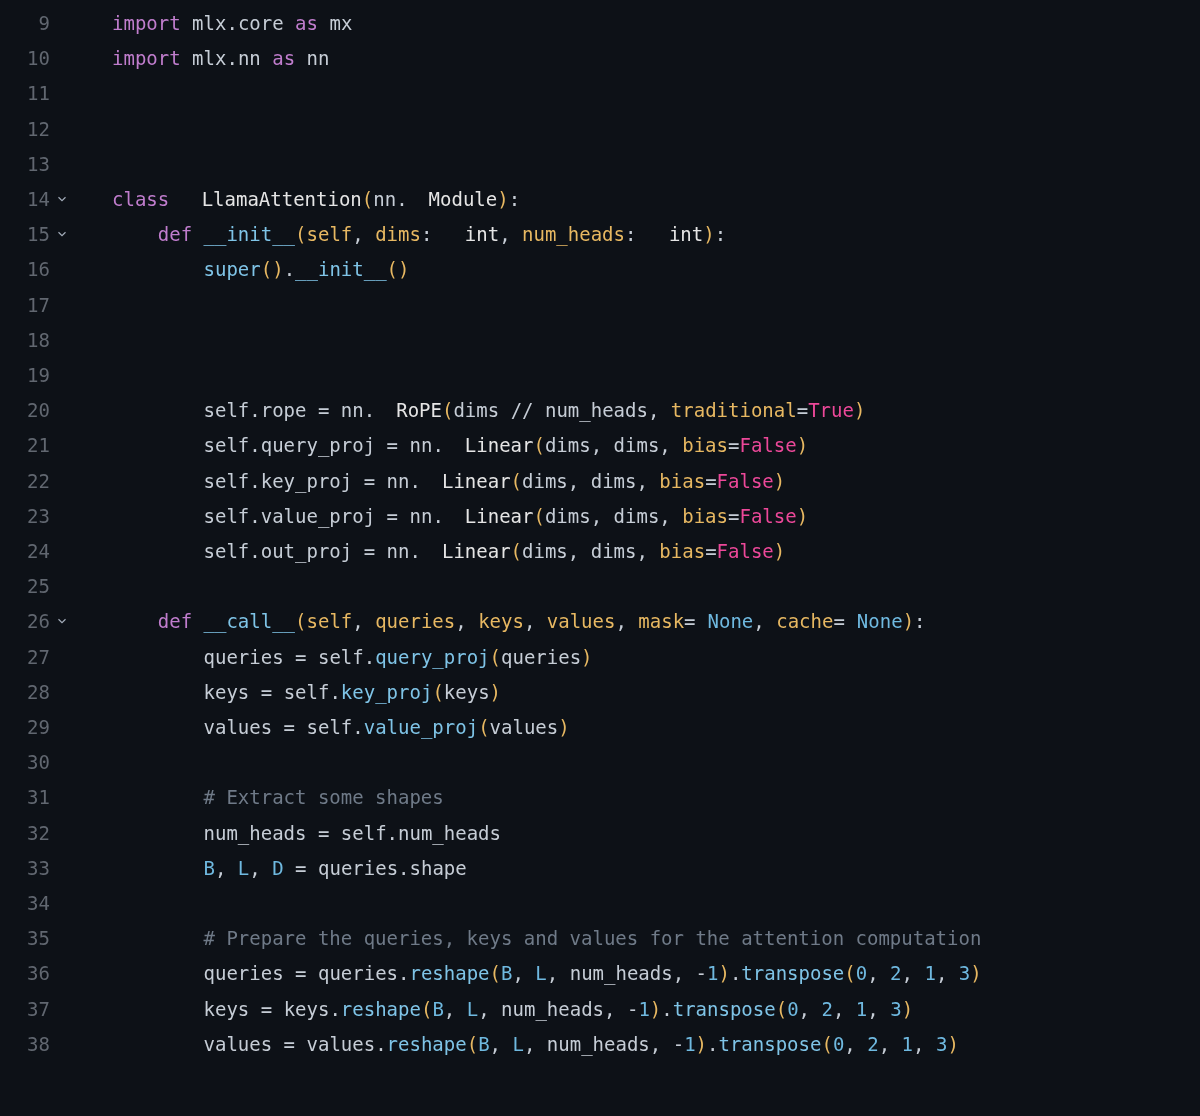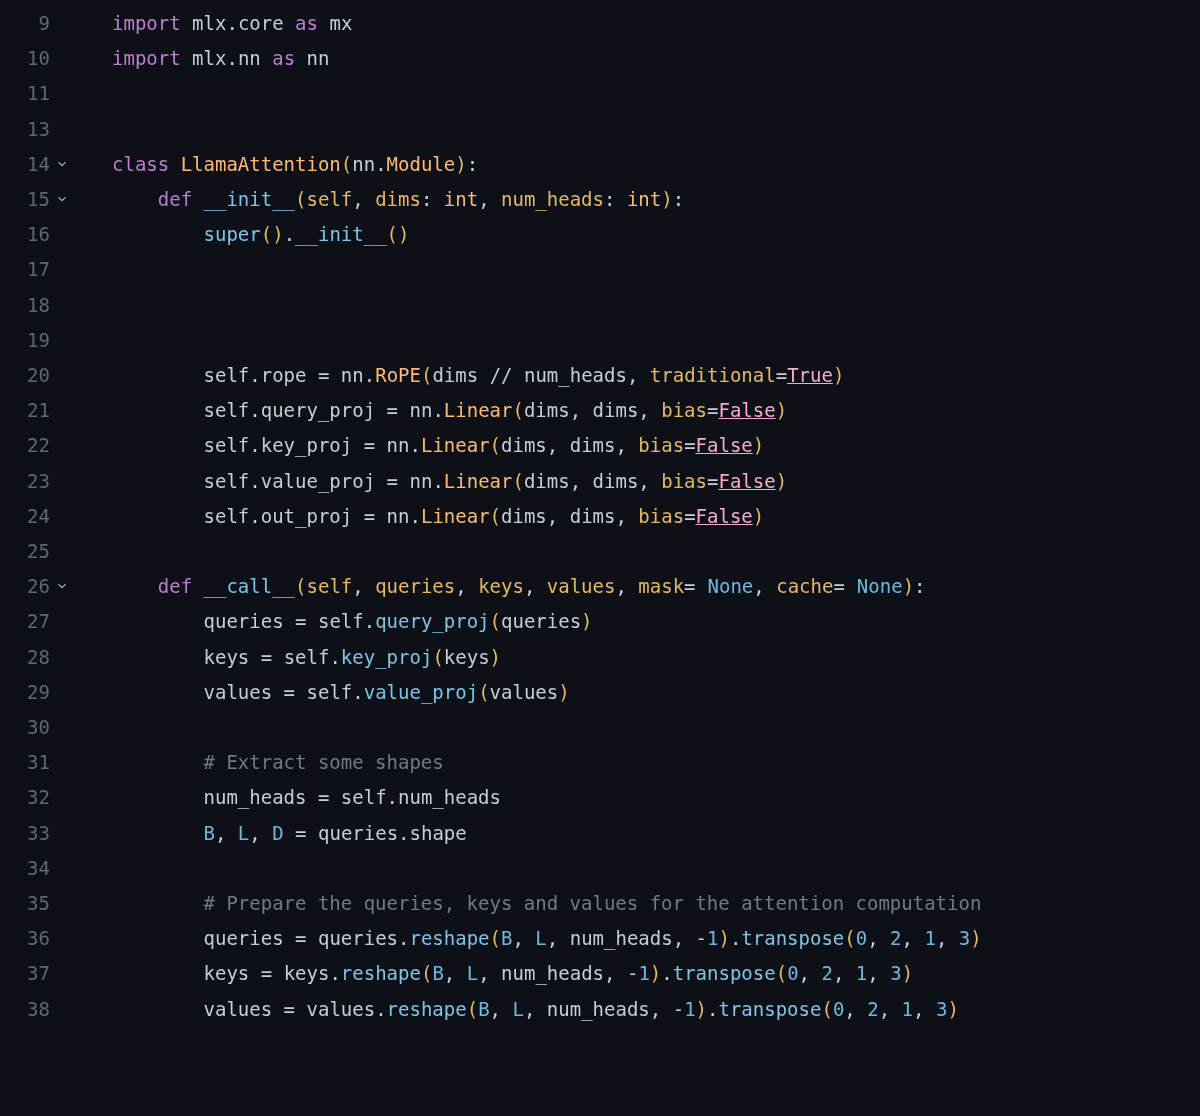--- a/index.html
+++ b/index.html
@@ -42,40 +42,41 @@
     stroke: #a3adba;
     stroke-width: 2;
     fill: none;
   }
   .code {
     padding-left: 38px;
     white-space: pre;
   }
   .kw { color: #c07dcd; }          
   .id { color: #c6cdd6; }          
-  .cls { color: #fdba74; }         
+  .cls { color: #e5e5e5; margin-left: 21px; }         
   .fn { color: #7fc4e7; }
   .op { color: #c6cdd6; }
   .num { color: #6fb9e0; }
-  .bool { color: #f9a8d4; text-decoration: underline; }
+  .bool { color: #ec4899; }
   .p  { color: #c6cdd6; }          
   .param { color: #e7b862; }
   .magic { color: #7fc4e7; }       
   .cmt { color: #6f7a88; }
   .none { color: #6fb9e0; padding-left: 12px; }
   .bcap { color: #6fb9e0; }         
   .prY { color: #e7b862; }
 </style>
 </head>
 <body>
 
 <div id="editor">
     <div class="line"><div class="lineno">9</div><div class="fold"></div><div class="code"><span class="kw">import</span><span class="p"> </span><span class="id">mlx</span><span class="p">.</span><span class="id">core</span><span class="p"> </span><span class="kw">as</span><span class="p"> </span><span class="id">mx</span></div></div>
     <div class="line"><div class="lineno">10</div><div class="fold"></div><div class="code"><span class="kw">import</span><span class="p"> </span><span class="id">mlx</span><span class="p">.</span><span class="id">nn</span><span class="p"> </span><span class="kw">as</span><span class="p"> </span><span class="id">nn</span></div></div>
     <div class="line"><div class="lineno">11</div><div class="fold"></div></div>
+    <div class="line"><div class="lineno">12</div><div class="fold"></div><div class="code"></div></div>
     <div class="line"><div class="lineno">13</div><div class="fold"></div><div class="code"></div></div>
     <div class="line"><div class="lineno">14</div><div class="fold"><span><svg viewBox="0 0 24 24">
             <polyline points="6 9 12 15 18 9"></polyline>
           </svg></span></div><div class="code"><span class="kw">class</span><span class="p"> </span><span class="cls">LlamaAttention</span><span class="prY">(</span><span class="id">nn</span><span class="p">.</span><span class="cls">Module</span><span class="prY">)</span><span class="p">:</span></div></div>
     <div class="line"><div class="lineno">15</div><div class="fold"><span><svg viewBox="0 0 24 24">
             <polyline points="6 9 12 15 18 9"></polyline>
           </svg></span></div><div class="code"><span class="p">    </span><span class="kw">def</span><span class="p"> </span><span class="magic">__init__</span><span class="prY">(</span><span class="param">self</span><span class="p">, </span><span class="param">dims</span><span class="p">: </span><span class="cls">int</span><span class="p">, </span><span class="param">num_heads</span><span class="p">: </span><span class="cls">int</span><span class="prY">)</span><span class="p">:</span></div></div>
     <div class="line"><div class="lineno">16</div><div class="fold"></div><div class="code"><span class="p">        </span><span class="fn">super</span><span class="prY">(</span><span class="prY">)</span><span class="p">.</span><span class="fn">__init__</span><span class="prY">(</span><span class="prY">)</span></div></div>
     <div class="line"><div class="lineno">17</div><div class="fold"></div><div class="code"></div></div>
     <div class="line"><div class="lineno">18</div><div class="fold"></div></div>

